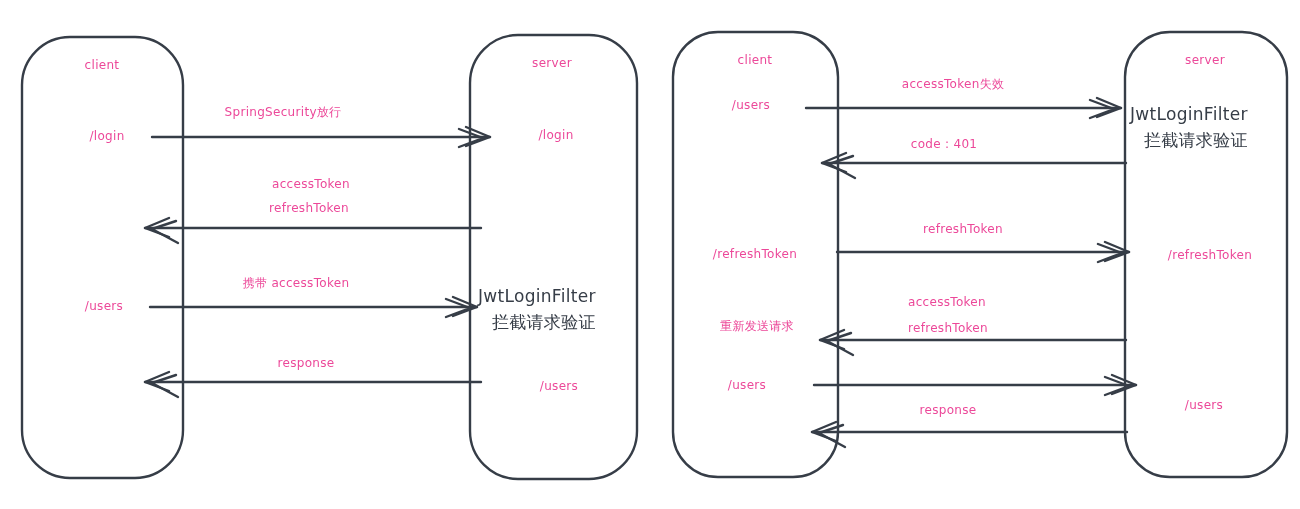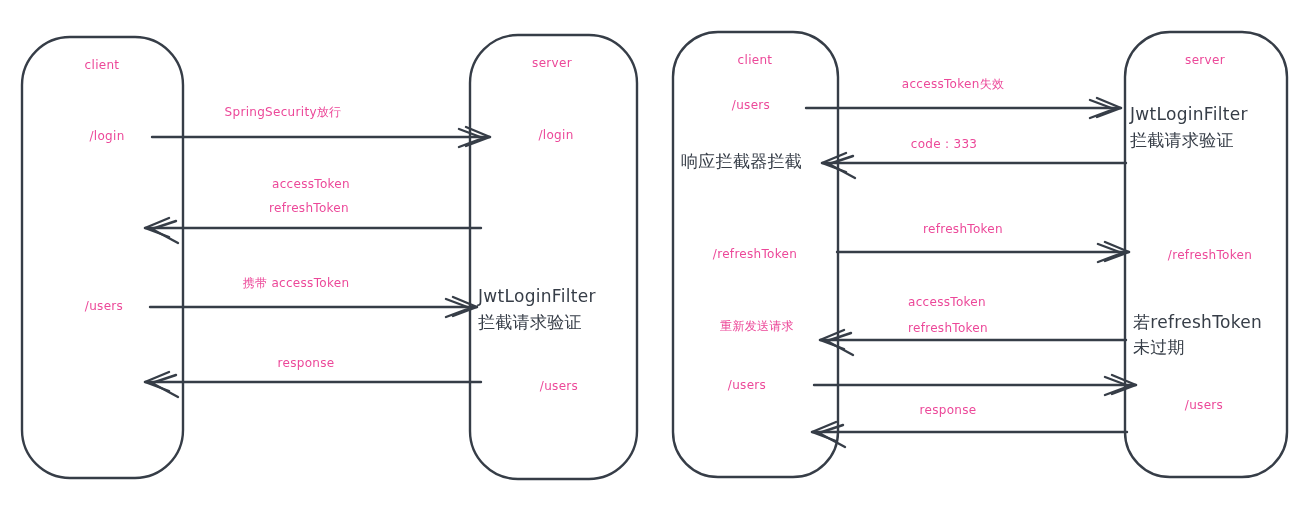--- a/index.html
+++ b/index.html
@@ -23,21 +23,21 @@
     letter-spacing: 0.3px;
     color: #ec4899;
   }
   .note {
     position: absolute;
     white-space: nowrap;
     font-size: 17px;
     letter-spacing: 0.3px;
     color: #363d47;
   }
-  .note div { line-height: 26px; }
+  .note div { line-height: 26px; text-align: right; }
   .note.lh25 div { line-height: 25px; }
 </style>
 </head>
 <body>
 
 <div id="canvas">
 
   <svg id="shapes" width="1300" height="509" viewBox="0 0 1300 509" fill="none" stroke="#363d47" stroke-width="2.4" stroke-linecap="round" stroke-linejoin="round">
 
     <rect x="22" y="37" width="161" height="441" rx="48"></rect>
@@ -113,38 +113,33 @@
   <div class="lbl" style="left:556px; top:135px;">/login</div>
   <div class="note" style="left:478px; top:283px;">
     <div>JwtLoginFilter</div>
     <div>拦截请求验证</div>
   </div>
   <div class="lbl" style="left:559px; top:386px;">/users</div>
 
   <div class="lbl" style="left:755px; top:60px;">client</div>
   <div class="lbl" style="left:751px; top:105px;">/users</div>
   <div class="note lh25" style="left:681px; top:149px;">
-    <div>响应拦截器拦截</div>
   </div>
   <div class="lbl" style="left:755px; top:254px;">/refreshToken</div>
   <div class="lbl" style="left:757px; top:326px;">重新发送请求</div>
   <div class="lbl" style="left:747px; top:385px;">/users</div>
 
   <div class="lbl" style="left:953px; top:84px;">accessToken失效</div>
-  <div class="lbl" style="left:944px; top:144px;">code : 333</div>
+  <div class="lbl" style="left:944px; top:144px;">code : 401</div>
   <div class="lbl" style="left:963px; top:229px;">refreshToken</div>
   <div class="lbl" style="left:947px; top:302px;">accessToken</div>
   <div class="lbl" style="left:948px; top:328px;">refreshToken</div>
   <div class="lbl" style="left:948px; top:410px;">response</div>
 
   <div class="lbl" style="left:1205px; top:60px;">server</div>
   <div class="note" style="left:1130px; top:101px;">
     <div>JwtLoginFilter</div>
     <div>拦截请求验证</div>
   </div>
   <div class="lbl" style="left:1210px; top:255px;">/refreshToken</div>
-  <div class="note lh25" style="left:1133px; top:310px;">
-    <div>若refreshToken</div>
-    <div>未过期</div>
-  </div>
   <div class="lbl" style="left:1204px; top:405px;">/users</div>
 
 </div>
 
 </body></html>

